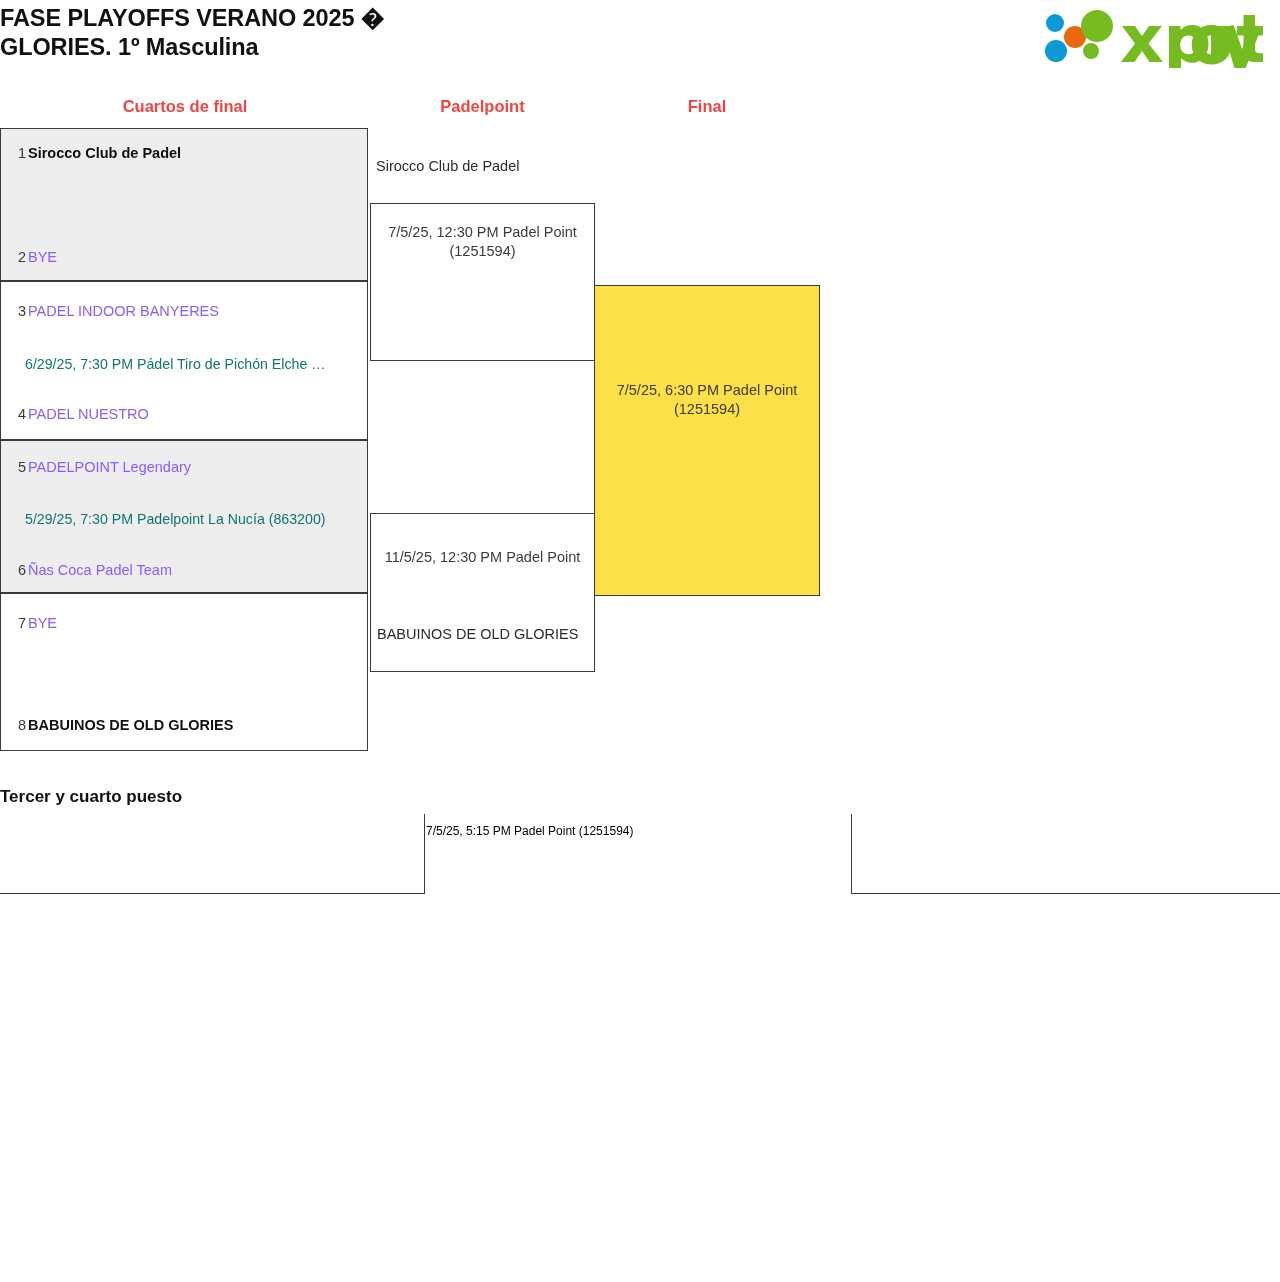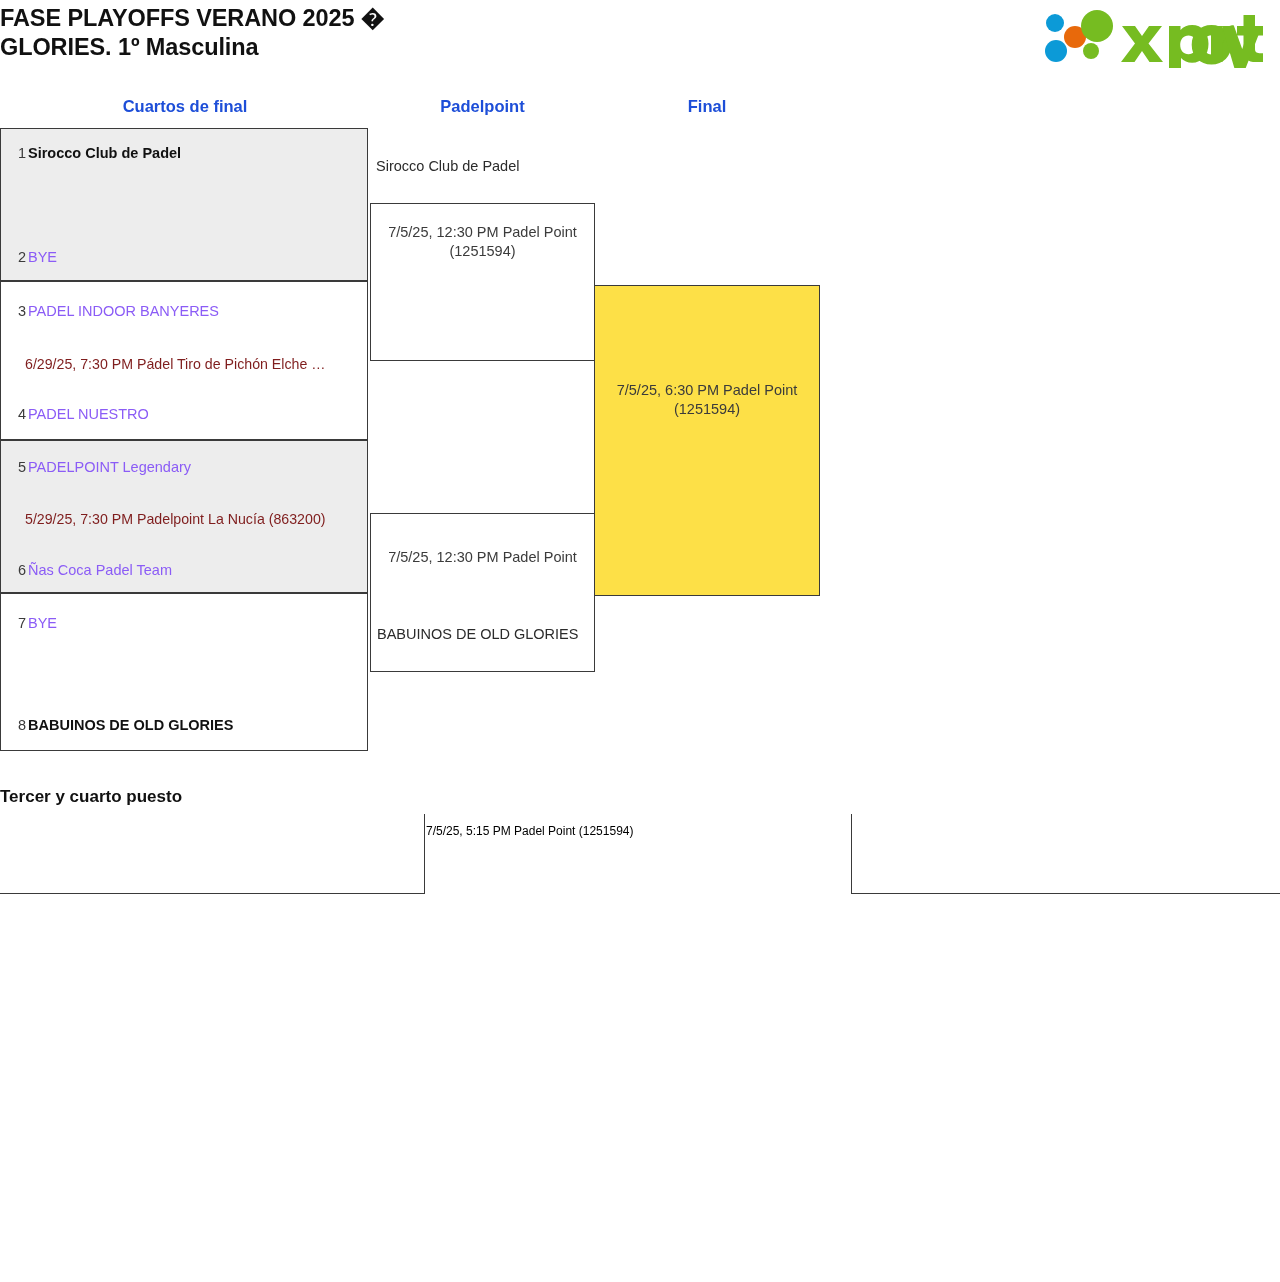--- a/index.html
+++ b/index.html
@@ -39,21 +39,21 @@
     width: 238px; height: 62px;
   }
   #brand-logo svg { display: block; }
 
   
   .round-header {
     position: absolute;
     top: 97px;
     font-size: 16.5px;
     font-weight: bold;
-    color: #1d4ed8;
+    color: #ef4444;
     text-align: center;
   }
   #round-header-0 { left: 0px;   width: 370px; }
   #round-header-1 { left: 370px; width: 225px; }
   #round-header-2 { left: 594px; width: 226px; }
 
   
   #bracket {
     position: absolute;
     left: 0; top: 0;
@@ -87,21 +87,21 @@
     color: #8b5cf6;
     white-space: nowrap;
     overflow: hidden;
   }
   .team.winner { font-weight: bold; color: #111111; }
   .matchinfo-qf {
     position: absolute;
     left: 24px;
     right: 8px;
     font-size: 14.2px;
-    color: #7f1d1d;
+    color: #0f766e;
     white-space: nowrap;
     overflow: hidden;
   }
 
   
   .sf-box {
     position: absolute;
     left: 370px;
     width: 225px;
     border: 1px solid #3a3a3a;
@@ -244,21 +244,21 @@
   </div>
 
   <div class="adv-label" style="position:absolute; left:376px; top:158px; width:215px;">Sirocco Club de Padel</div>
 
   <div class="sf-box" id="sf-box-0" style="top:203px; height:158px;">
     <div class="matchinfo-ctr" style="top:19px;">7/5/25, 12:30 PM Padel Point (1251594)</div>
     <div class="adv-label" style="top:117px;"></div>
   </div>
 
   <div class="sf-box" id="sf-box-1" style="top:513px; height:159px;">
-    <div class="matchinfo-ctr" style="top:34px;">7/5/25, 12:30 PM Padel Point</div>
+    <div class="matchinfo-ctr" style="top:34px;">11/5/25, 12:30 PM Padel Point</div>
     <div class="adv-label" style="top:112px;">BABUINOS DE OLD GLORIES</div>
   </div>
 
   <div id="final-box">
     <div class="matchinfo-ctr" style="top:95px;">7/5/25, 6:30 PM Padel Point (1251594)</div>
   </div>
 
 </div>
 
 <div id="third-place-title">Tercer y cuarto puesto</div>

